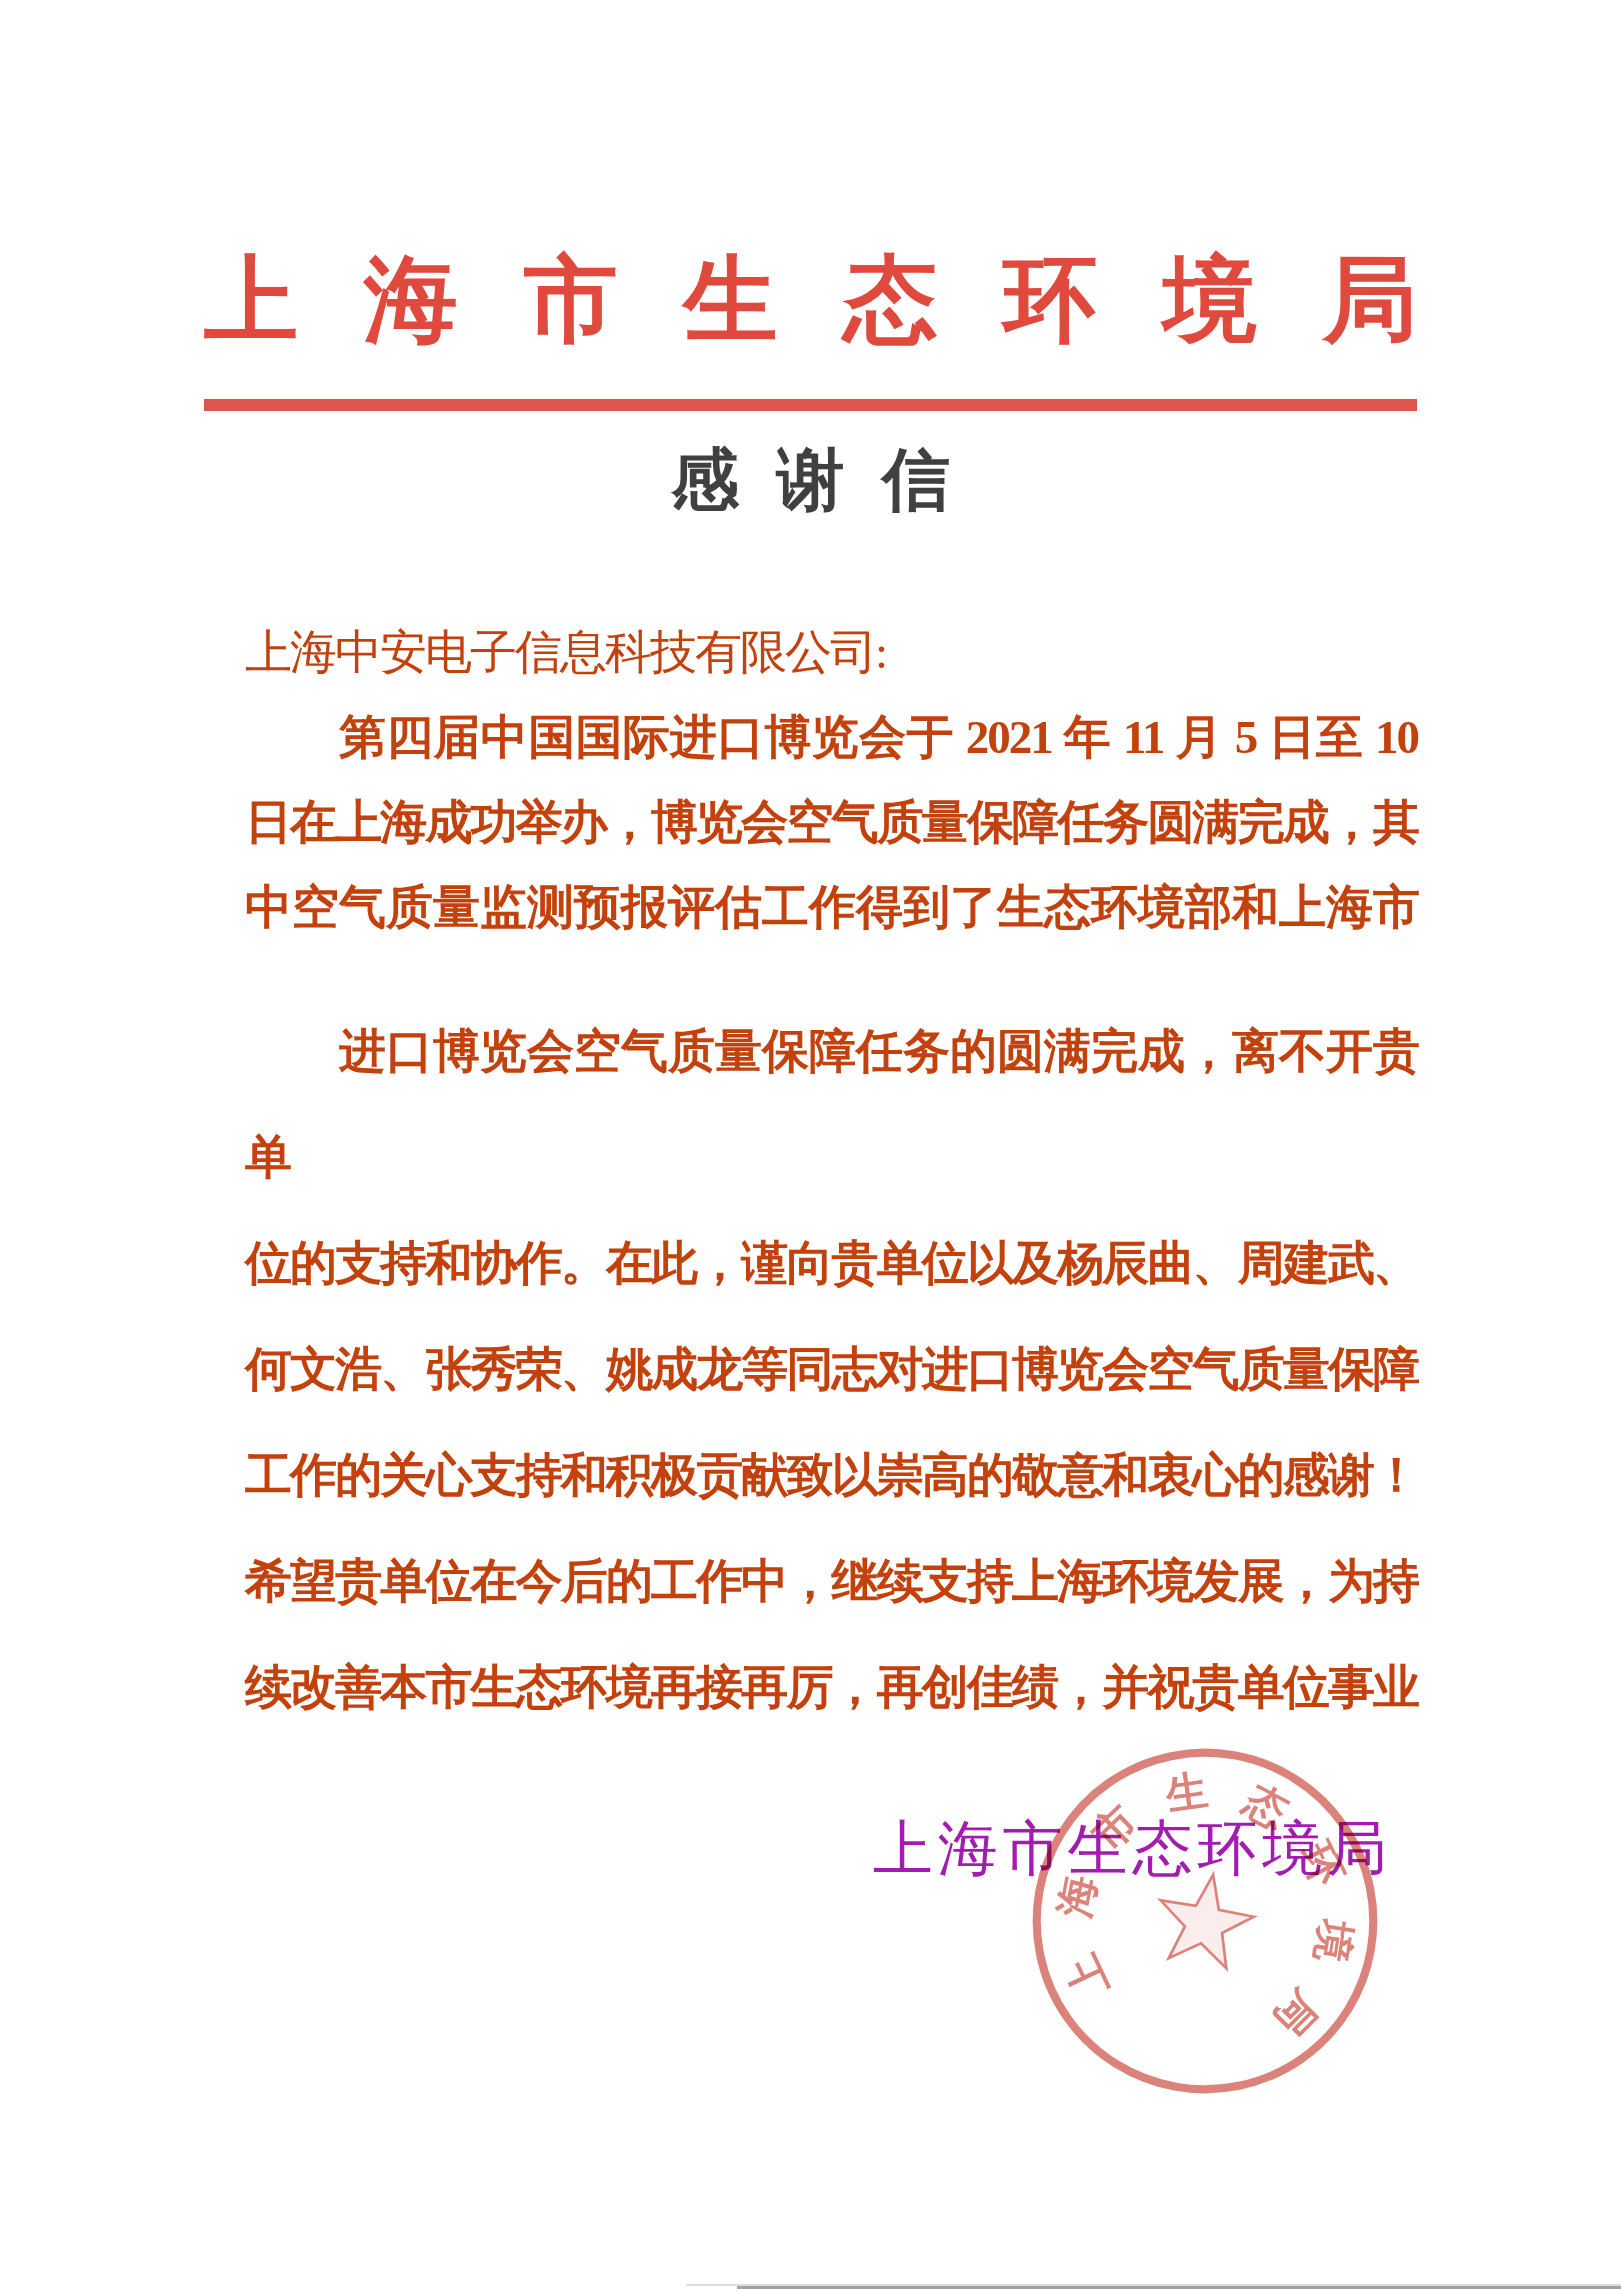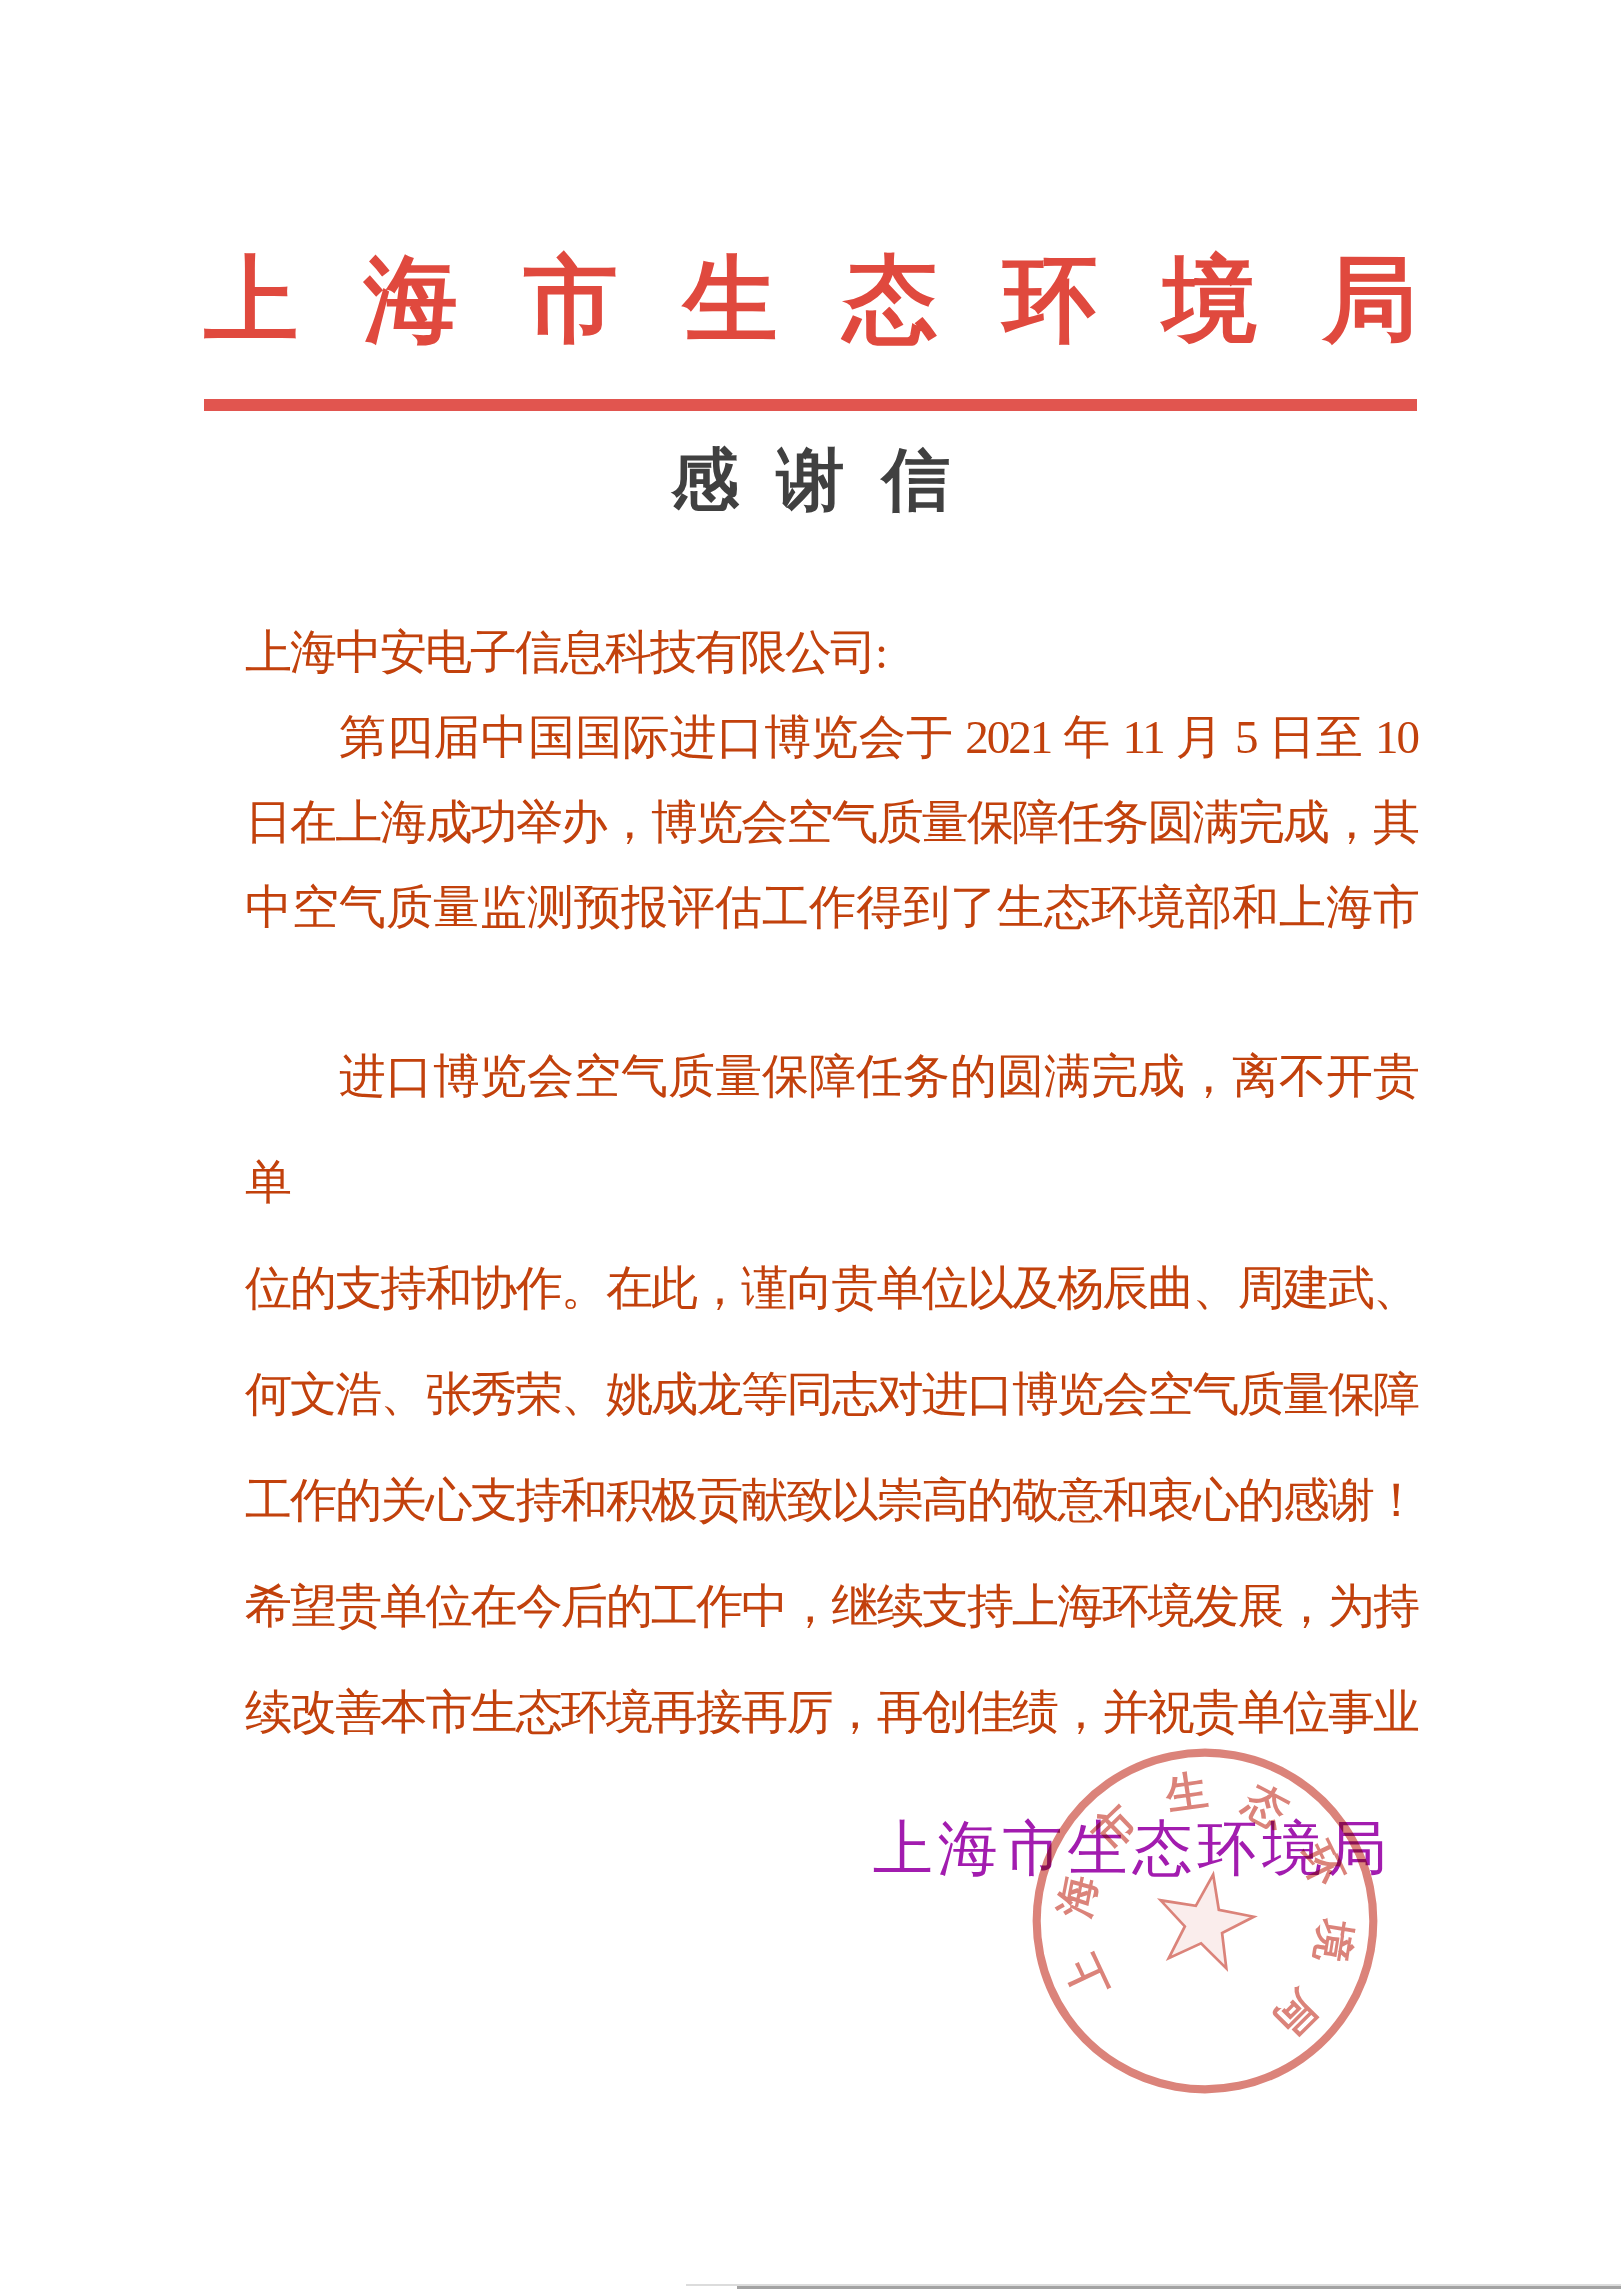--- a/index.html
+++ b/index.html
@@ -28,23 +28,23 @@
     position:absolute;left:0;top:443px;width:100%;
     text-align:center;font-size:68px;font-weight:bold;color:#404040;
     letter-spacing:0.55em;text-indent:0.55em;line-height:1.1;
   }
   
   .body-block{
     position:absolute;left:245px;width:1173px;
     font-size:47px;letter-spacing:-2px;color:#c2410c;
   }
   .block-1{top:610px;line-height:85px;}
-  .block-2{top:1023px;line-height:106px;}
+  .block-2{top:998px;line-height:106px;}
   .line{white-space:nowrap;}
-  .line.fill{white-space:normal;text-align:justify;text-align-last:justify;}
+  .line.fill{white-space:normal;text-align:justify;text-align-last:justify;font-weight:bold;}
   .line.indent{text-indent:94px;}
   
   .signature{
     position:absolute;right:229px;top:1809px;
     font-size:60px;letter-spacing:4.9px;color:#a21caf;white-space:nowrap;
   }
   .letter-date{
     position:absolute;right:259px;top:1943px;
     font-size:47px;letter-spacing:2px;color:#38383a;white-space:nowrap;
   }

